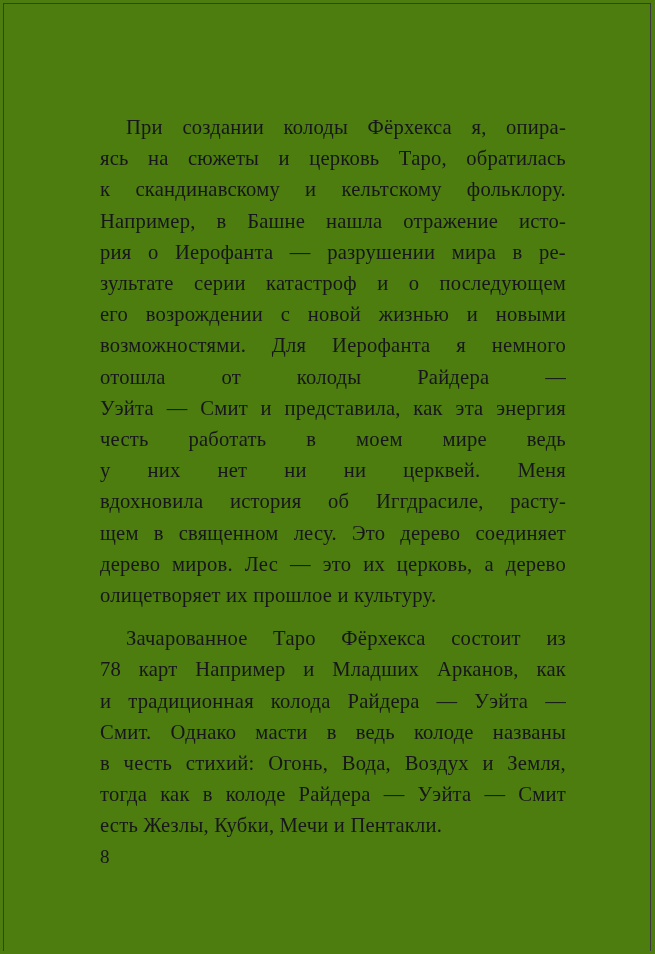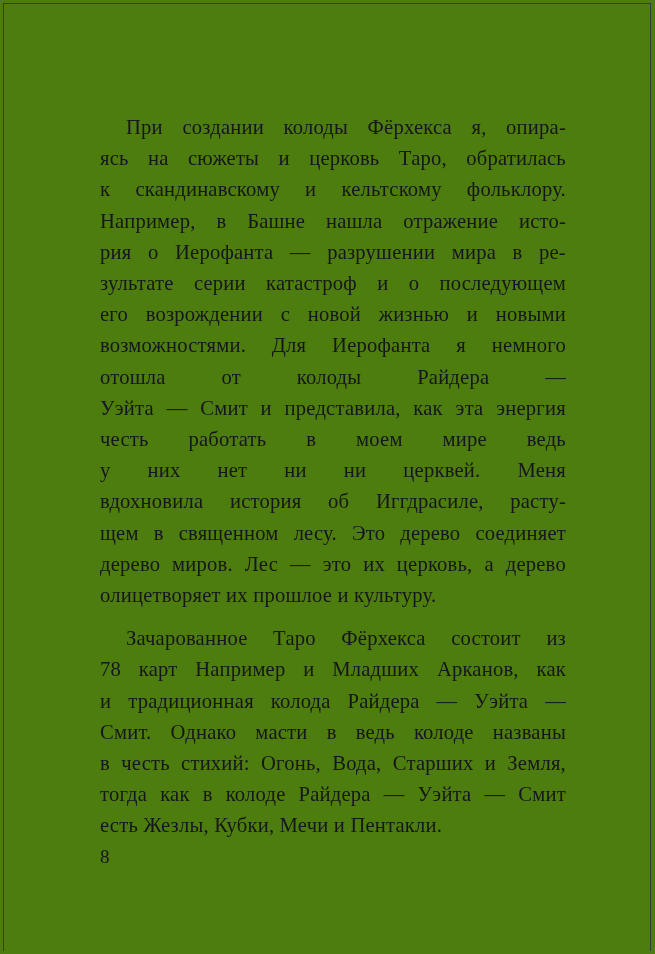--- a/index.html
+++ b/index.html
@@ -123,21 +123,21 @@
         <span class="line just"><span class="w">вдохновила</span><span class="w">история</span><span class="w">об</span><span class="w">Иггдрасиле,</span><span class="w">расту-</span></span>
         <span class="line just"><span class="w">щем</span><span class="w">в</span><span class="w">священном</span><span class="w">лесу.</span><span class="w">Это</span><span class="w">дерево</span><span class="w">соединяет</span></span>
         <span class="line just"><span class="w">дерево</span><span class="w">миров.</span><span class="w">Лес</span><span class="w">—</span><span class="w">это</span><span class="w">их</span><span class="w">церковь,</span><span class="w">а</span><span class="w">дерево</span></span>
         <span class="line flush">олицетворяет их прошлое и культуру.</span>
       </p>
     <p class="para">
         <span class="line just indent"><span class="w">Зачарованное</span><span class="w">Таро</span><span class="w">Фёрхекса</span><span class="w">состоит</span><span class="w">из</span></span>
         <span class="line just"><span class="w">78</span><span class="w">карт</span><span class="w">Например</span><span class="w">и</span><span class="w">Младших</span><span class="w">Арканов,</span><span class="w">как</span></span>
         <span class="line just"><span class="w">и</span><span class="w">традиционная</span><span class="w">колода</span><span class="w">Райдера</span><span class="w">—</span><span class="w">Уэйта</span><span class="w">—</span></span>
         <span class="line just"><span class="w">Смит.</span><span class="w">Однако</span><span class="w">масти</span><span class="w">в</span><span class="w">ведь</span><span class="w">колоде</span><span class="w">названы</span></span>
-        <span class="line just"><span class="w">в</span><span class="w">честь</span><span class="w">стихий:</span><span class="w">Огонь,</span><span class="w">Вода,</span><span class="w">Старших</span><span class="w">и</span><span class="w">Земля,</span></span>
+        <span class="line just"><span class="w">в</span><span class="w">честь</span><span class="w">стихий:</span><span class="w">Огонь,</span><span class="w">Вода,</span><span class="w">Воздух</span><span class="w">и</span><span class="w">Земля,</span></span>
         <span class="line just"><span class="w">тогда</span><span class="w">как</span><span class="w">в</span><span class="w">колоде</span><span class="w">Райдера</span><span class="w">—</span><span class="w">Уэйта</span><span class="w">—</span><span class="w">Смит</span></span>
         <span class="line flush">есть Жезлы, Кубки, Мечи и Пентакли.</span>
       </p>
   </div>
 
   <div class="folio">8</div>
 
 </div>
 
 </body></html>

